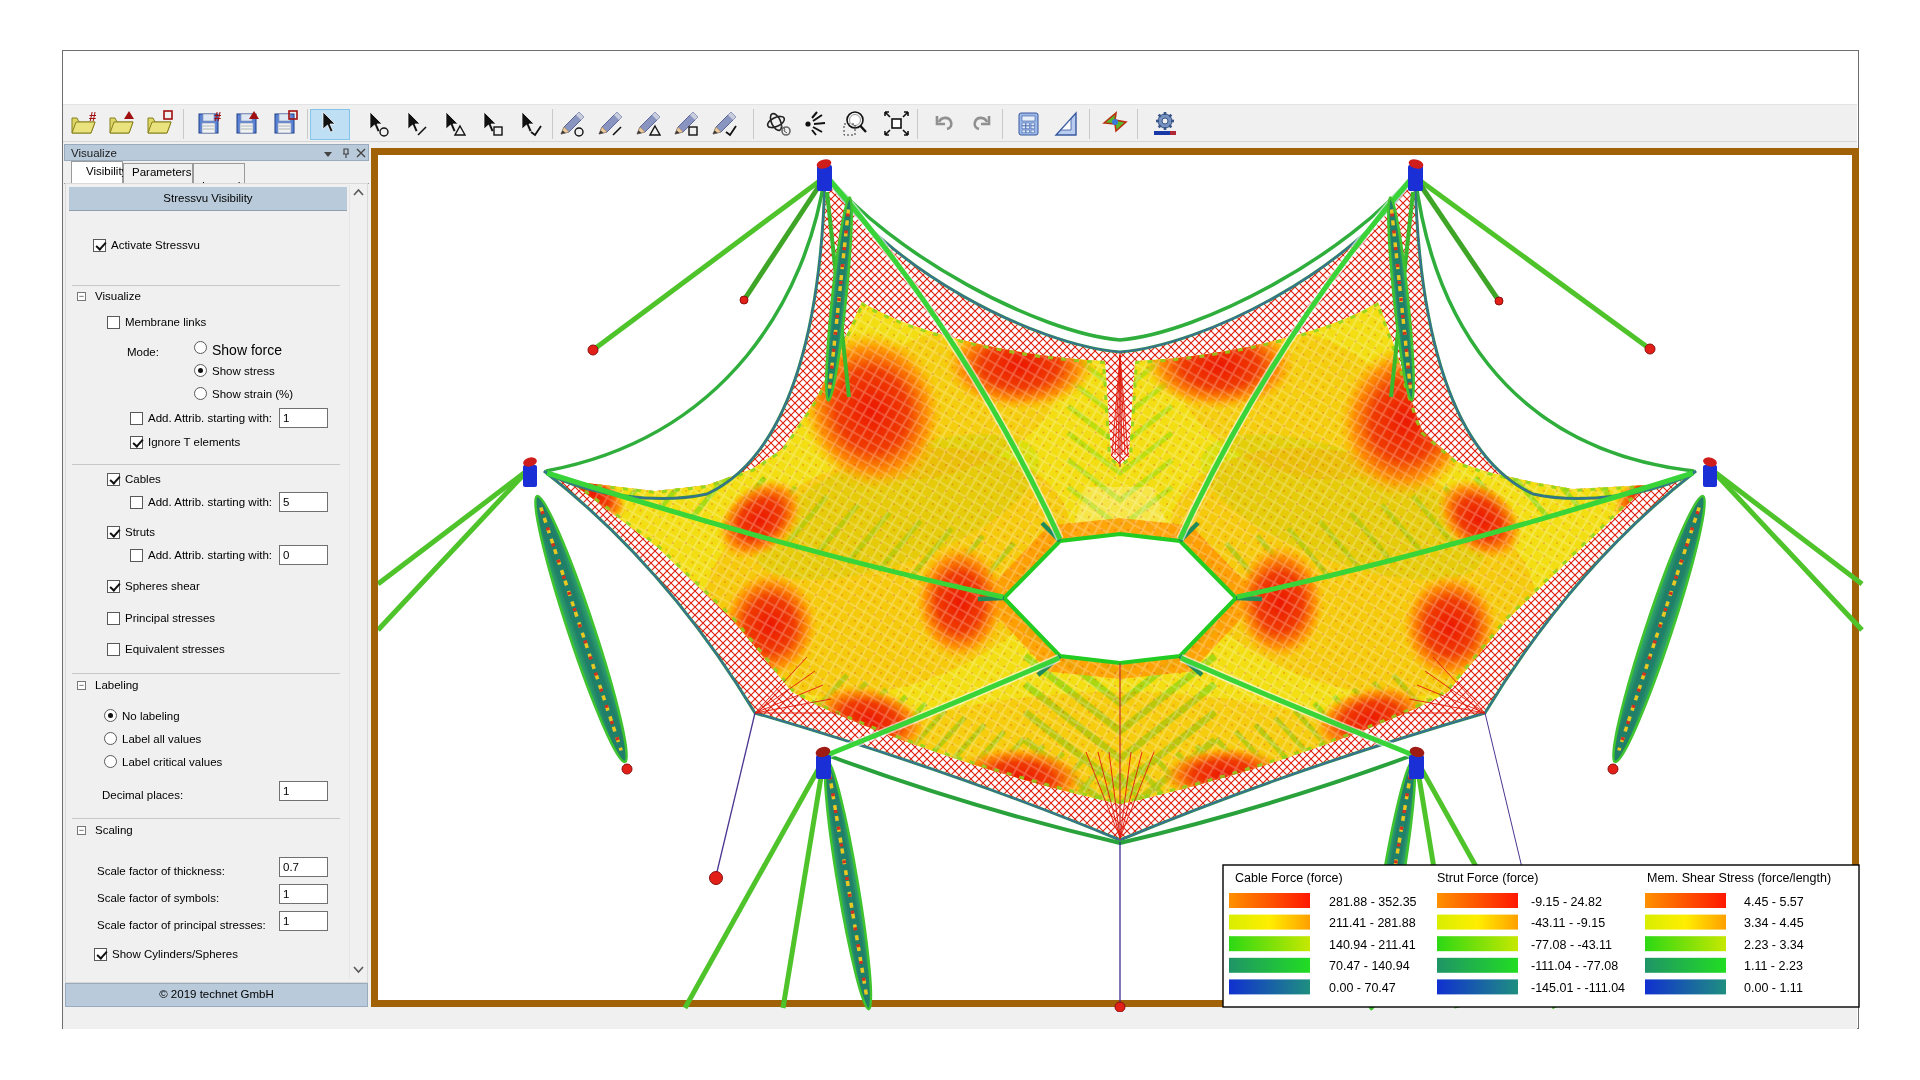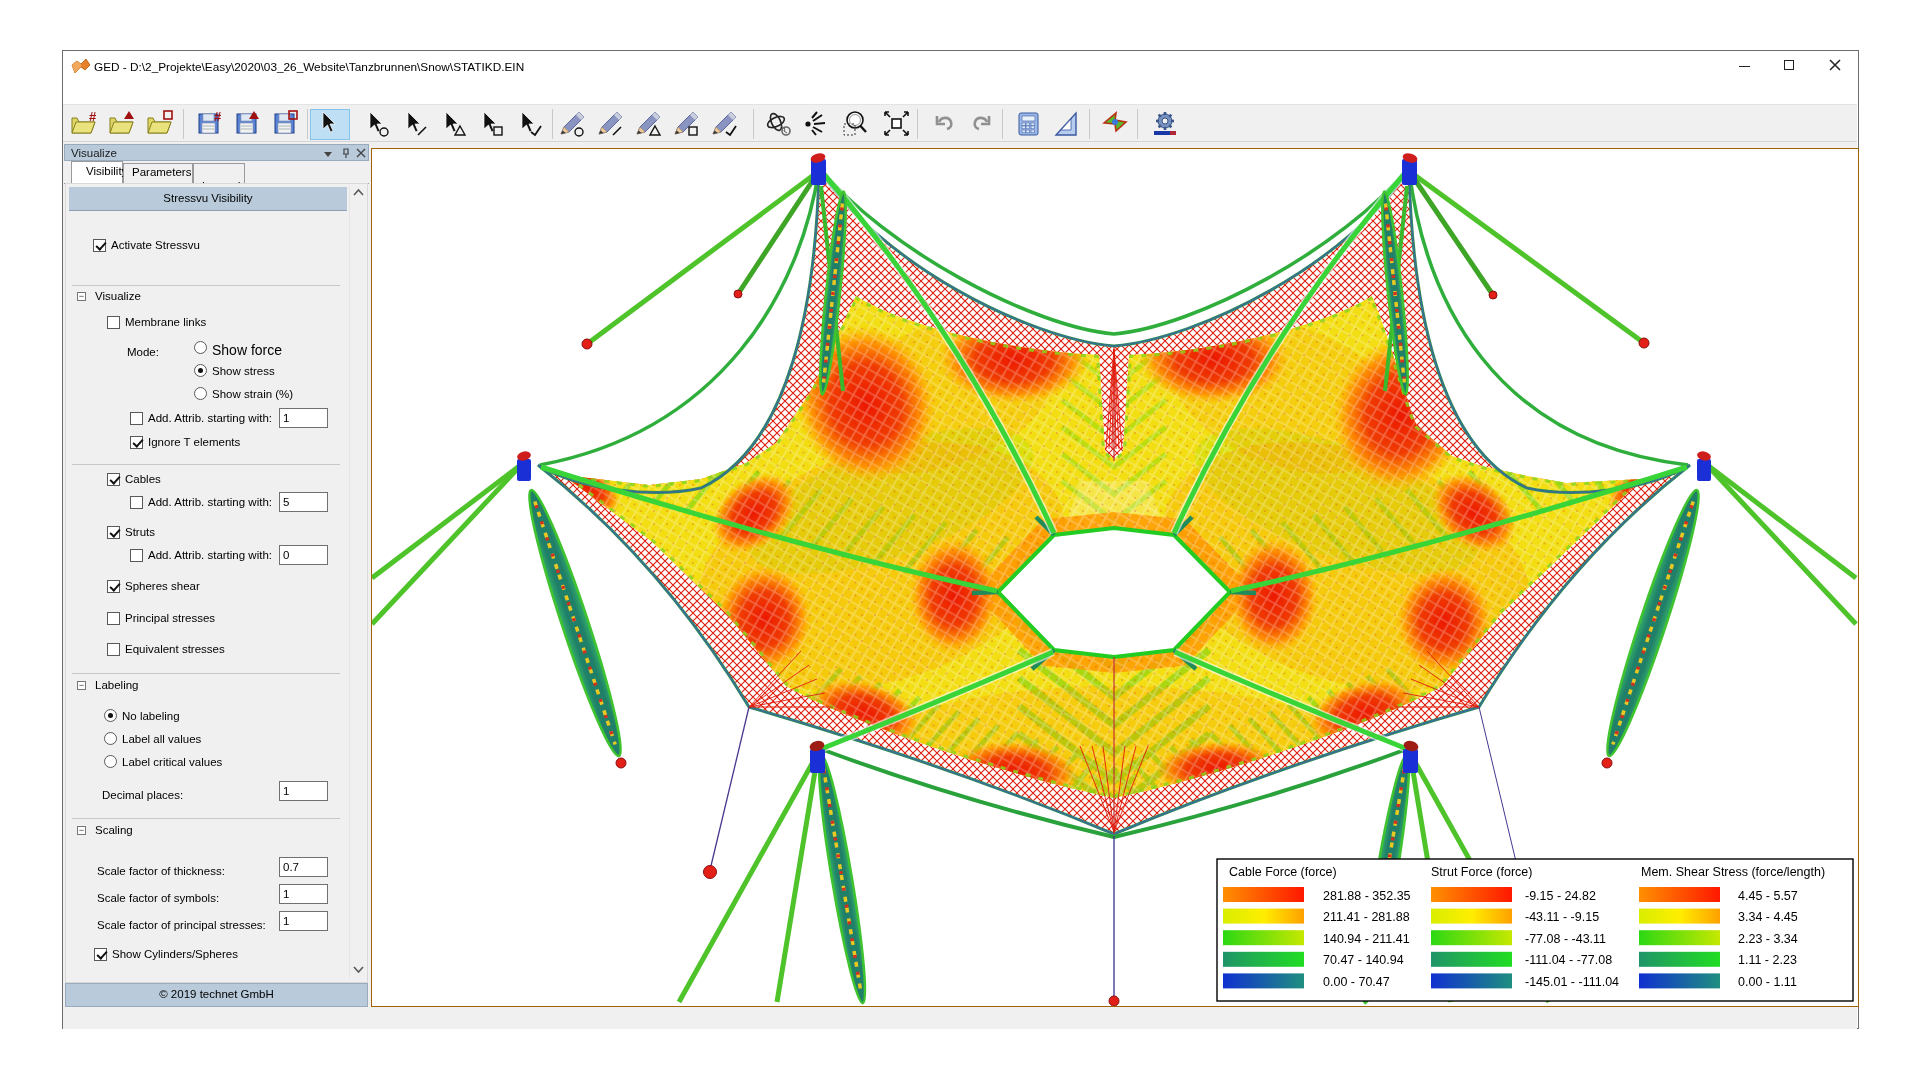--- a/index.html
+++ b/index.html
@@ -9,32 +9,20 @@
 .rad{width:13px;height:13px;border:1px solid #595959;border-radius:50%;background:#fff;position:absolute}
 .rad.on:before{content:"";position:absolute;left:3px;top:3px;width:5px;height:5px;border-radius:50%;background:#111}
 .lbl{position:absolute;font-size:11.5px;color:#000;white-space:nowrap}
 .inp{position:absolute;width:49px;height:20px;border:1px solid #707070;background:#fff;font-size:11.5px;padding-left:3px;line-height:18px}
 .sep{position:absolute;left:6px;width:268px;border-top:1px solid #c8c8c8}
 .gbox{position:absolute;width:9px;height:9px;border:1px solid #777;background:#fff;font-size:9px;line-height:7px;text-align:center;color:#333}
 .tsep{position:absolute;top:4px;height:30px;border-left:1px solid #c9c9c9}
 </style></head><body>
 <div id="win" class="abs">
 
-<div class="abs" style="left:0;top:0;width:1794px;height:33px;background:#fff">
- <svg class="abs" style="left:8px;top:7px" width="20" height="17" viewBox="0 0 20 17">
-  <path d="M1 7 L6 3 L10 6 L15 1 L19 7 L14 12 L10 9 L4 15 Z" fill="#e8822a" stroke="#b05a10" stroke-width="0.8"></path>
-  <path d="M1 7 L6 3 L10 6 L10 9 L4 15 Z" fill="#f2a85c"></path>
- </svg>
- <div class="abs" style="left:31px;top:9px;font-size:11.8px;color:#000">GED - D:\2_Projekte\Easy\2020\03_26_Website\Tanzbrunnen\Snow\STATIKD.EIN</div>
- <div class="abs" style="left:1676px;top:15px;width:11px;border-top:1.6px solid #222"></div>
- <div class="abs" style="left:1721px;top:9px;width:10px;height:10px;border:1.4px solid #222"></div>
- <svg class="abs" style="left:1766px;top:8px" width="12" height="12">
-        <path d="M1 1 L11 11 M11 1 L1 11" stroke="#222" stroke-width="1.5"></path>
-      </svg>
-</div>
 
 <div class="abs" style="left:0;top:53px;width:1794px;height:38px;background:#f0f0f0;border-top:1px solid #e3e3e3;border-bottom:1px solid #d5d5d5">
       <div class="tsep" style="left:120px"></div>
       <div class="tsep" style="left:244px"></div>
       <div class="tsep" style="left:489px"></div>
       <div class="tsep" style="left:690px"></div>
       <div class="tsep" style="left:854px"></div>
       <div class="tsep" style="left:939px"></div>
       <div class="tsep" style="left:1026px"></div>
       <div class="tsep" style="left:1074px"></div>
@@ -303,21 +291,21 @@
         <div class="inp" style="left:213px;top:673px">0.7</div>
         <div class="lbl" style="left:31px;top:708px;font-size:11.5px">Scale factor of symbols:</div>
         <div class="inp" style="left:213px;top:700px">1</div>
         <div class="lbl" style="left:31px;top:735px;font-size:11.5px">Scale factor of principal stresses:</div>
         <div class="inp" style="left:213px;top:727px">1</div>
         <div class="cb ck" style="left:28px;top:764px"></div>
         <div class="lbl" style="left:46px;top:764px;font-size:11.5px">Show Cylinders/Spheres</div>
 </div>
 <div class="abs" style="left:1px;top:839px;width:303px;height:24px;background:#b9cbdb;border:1px solid #98aabb;text-align:center;font-size:11.5px;padding-top:4px">© 2019 technet GmbH</div>
 </div>
-<div class="abs" style="left:308px;top:97px;width:1488px;height:859px;border:1px solid #a16207;background:#fff">
+<div class="abs" style="left:308px;top:97px;width:1488px;height:859px;border:7px solid #a16207;background:#fff">
 <svg width="1486" height="857" viewBox="371 148 1486 857" xmlns="http://www.w3.org/2000/svg">
 <defs>
 <pattern id="mesh" width="8" height="8" patternUnits="userSpaceOnUse">
  <path d="M0 0 L8 8 M8 0 L0 8" stroke="#e01c0c" stroke-width="1.1" fill="none"></path>
 </pattern>
 <pattern id="lat" width="10" height="10" patternUnits="userSpaceOnUse" patternTransform="rotate(30)">
  <path d="M0 5 H10 M5 0 V10" stroke="#ffffff" stroke-width="1.7" fill="none"></path>
 </pattern>
 <pattern id="rdots" width="13" height="13" patternUnits="userSpaceOnUse">
  <circle cx="3" cy="3" r="1" fill="#d03020"></circle>

